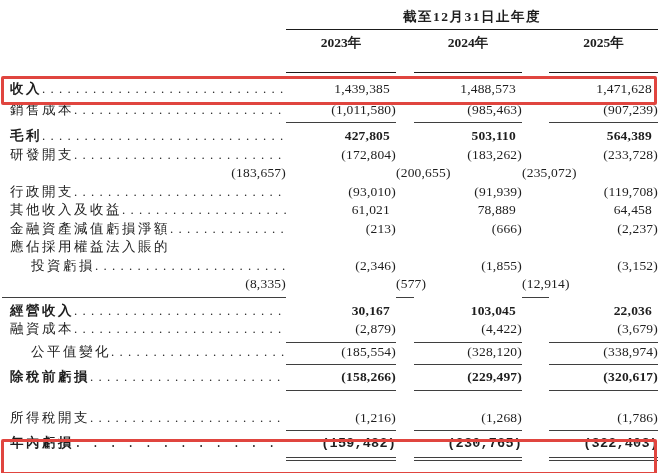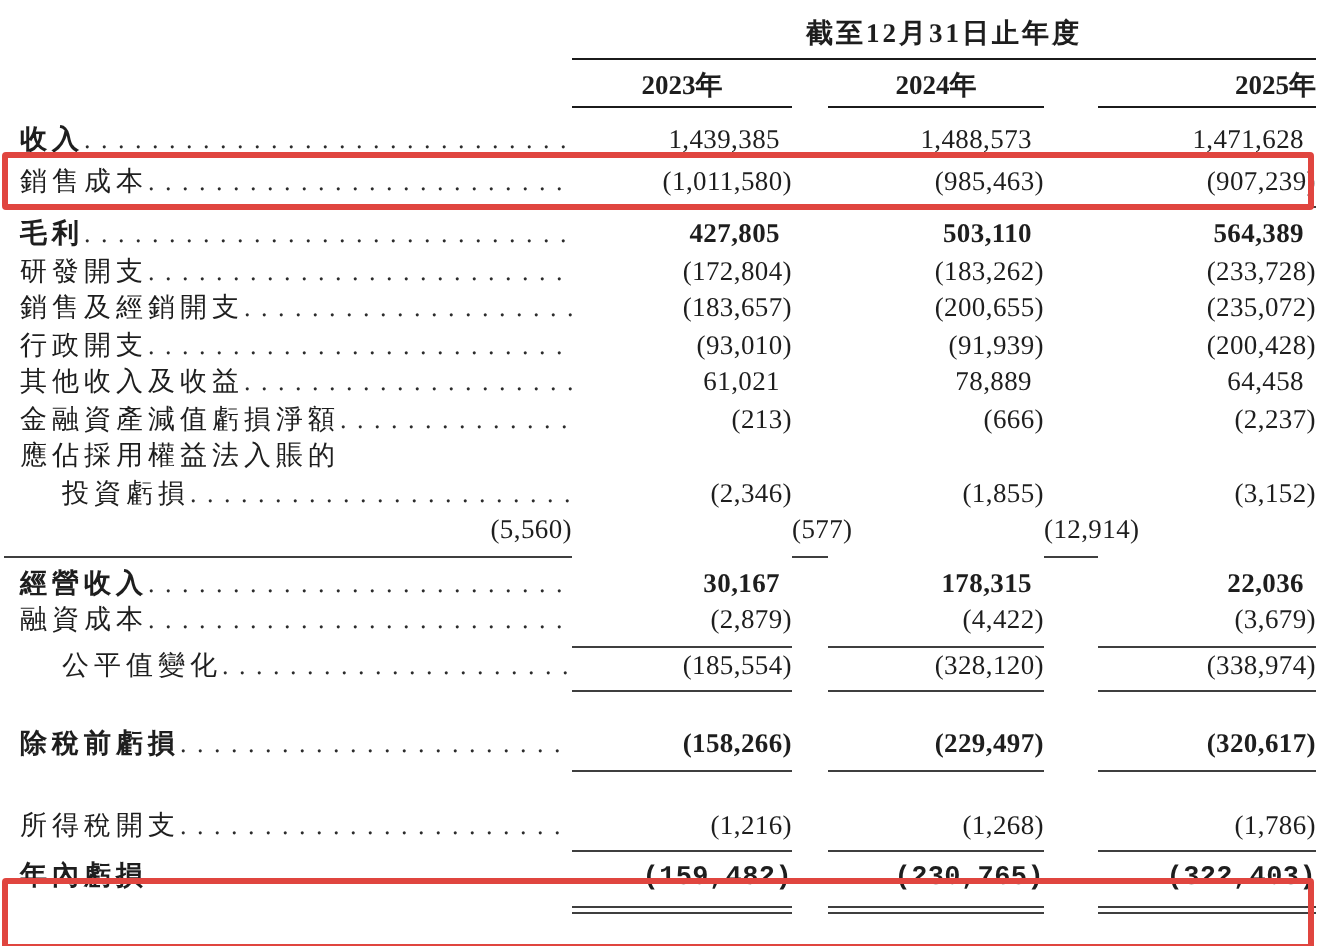--- a/index.html
+++ b/index.html
@@ -16,23 +16,23 @@
   
   .hdr, .row { display:grid; grid-template-columns:284px 110px 18px 108px 27px 109px; }
 
   .h-period {
     grid-area:1/2/2/7; text-align:center; font-weight:700; font-size:13.5px;
     letter-spacing:1.5px; line-height:16px; padding-bottom:4px;
     border-bottom:1.5px solid #1b1b1b; white-space:nowrap;
   }
   .h-year {
     text-align:center; font-weight:700; font-size:13.5px; line-height:16px;
-    padding:5px 0 2px; border-bottom:1.5px solid #1b1b1b;
-  }
-  .hy1 { grid-area:2/2/3/3; } .hy2 { grid-area:2/4/3/5; } .hy3 { grid-area:2/6/3/7;text-align:right; }
+    padding:5px 0 21px; border-bottom:1.5px solid #1b1b1b;
+  }
+  .hy1 { grid-area:2/2/3/3; } .hy2 { grid-area:2/4/3/5; } .hy3 { grid-area:2/6/3/7; }
   .h-note {
     grid-area:3/4/4/5; text-align:center; font-style:italic; font-size:12.5px;
     line-height:16px; padding-top:3px; white-space:nowrap; letter-spacing:1px;
   }
 
   .tbody { margin-top:7px; }
   .row { align-items:baseline; font-size:13.5px; line-height:18.5px; }
 
   .lbl { display:flex; align-items:baseline; overflow:hidden; white-space:nowrap;
          padding-left:8px; letter-spacing:2.5px; }
@@ -105,40 +105,36 @@
           <span class="lt">研發開支</span>
           <span class="leader"></span>
         </div>
         <div class="num">(172,804)</div>
         <div></div>
         <div class="num">(183,262)</div>
         <div></div>
         <div class="num">(233,728)</div>
       </div>
       <div class="row">
-        <div class="lbl">
-          <span class="lt">銷售及經銷開支</span>
-          <span class="leader"></span>
-        </div>
         <div class="num">(183,657)</div>
         <div></div>
         <div class="num">(200,655)</div>
         <div></div>
         <div class="num">(235,072)</div>
       </div>
       <div class="row">
         <div class="lbl">
           <span class="lt">行政開支</span>
           <span class="leader"></span>
         </div>
         <div class="num">(93,010)</div>
         <div></div>
         <div class="num">(91,939)</div>
         <div></div>
-        <div class="num">(200,428)</div>
+        <div class="num">(119,708)</div>
       </div>
       <div class="row">
         <div class="lbl">
           <span class="lt">其他收入及收益</span>
           <span class="leader"></span>
         </div>
         <div class="num pad">61,021</div>
         <div></div>
         <div class="num pad">78,889</div>
         <div></div>
@@ -170,34 +166,34 @@
           <span class="lt">投資虧損</span>
           <span class="leader"></span>
         </div>
         <div class="num">(2,346)</div>
         <div></div>
         <div class="num">(1,855)</div>
         <div></div>
         <div class="num">(3,152)</div>
       </div>
       <div class="row">
-        <div class="num rule-s">(5,560)</div>
+        <div class="num rule-s">(8,335)</div>
         <div></div>
         <div class="num rule-s">(577)</div>
         <div></div>
         <div class="num rule-s">(12,914)</div>
       </div>
       <div class="row" style="margin-top: 4px;">
         <div class="lbl">
           <span class="lt b">經營收入</span>
           <span class="leader"></span>
         </div>
         <div class="num b pad">30,167</div>
         <div></div>
-        <div class="num b pad">178,315</div>
+        <div class="num b pad">103,045</div>
         <div></div>
         <div class="num b pad">22,036</div>
       </div>
       <div class="row">
         <div class="lbl">
           <span class="lt">融資成本</span>
           <span class="leader"></span>
         </div>
         <div class="num rule-s">(2,879)</div>
         <div></div>
@@ -209,21 +205,21 @@
         <div class="lbl indent">
           <span class="lt">公平值變化</span>
           <span class="leader"></span>
         </div>
         <div class="num rule-s">(185,554)</div>
         <div></div>
         <div class="num rule-s">(328,120)</div>
         <div></div>
         <div class="num rule-s">(338,974)</div>
       </div>
-      <div class="row" style="margin-top: 17px;">
+      <div class="row" style="margin-top: 3px;">
         <div class="lbl">
           <span class="lt b">除稅前虧損</span>
           <span class="leader"></span>
         </div>
         <div class="num b rule-s">(158,266)</div>
         <div></div>
         <div class="num b rule-s">(229,497)</div>
         <div></div>
         <div class="num b rule-s">(320,617)</div>
       </div>

